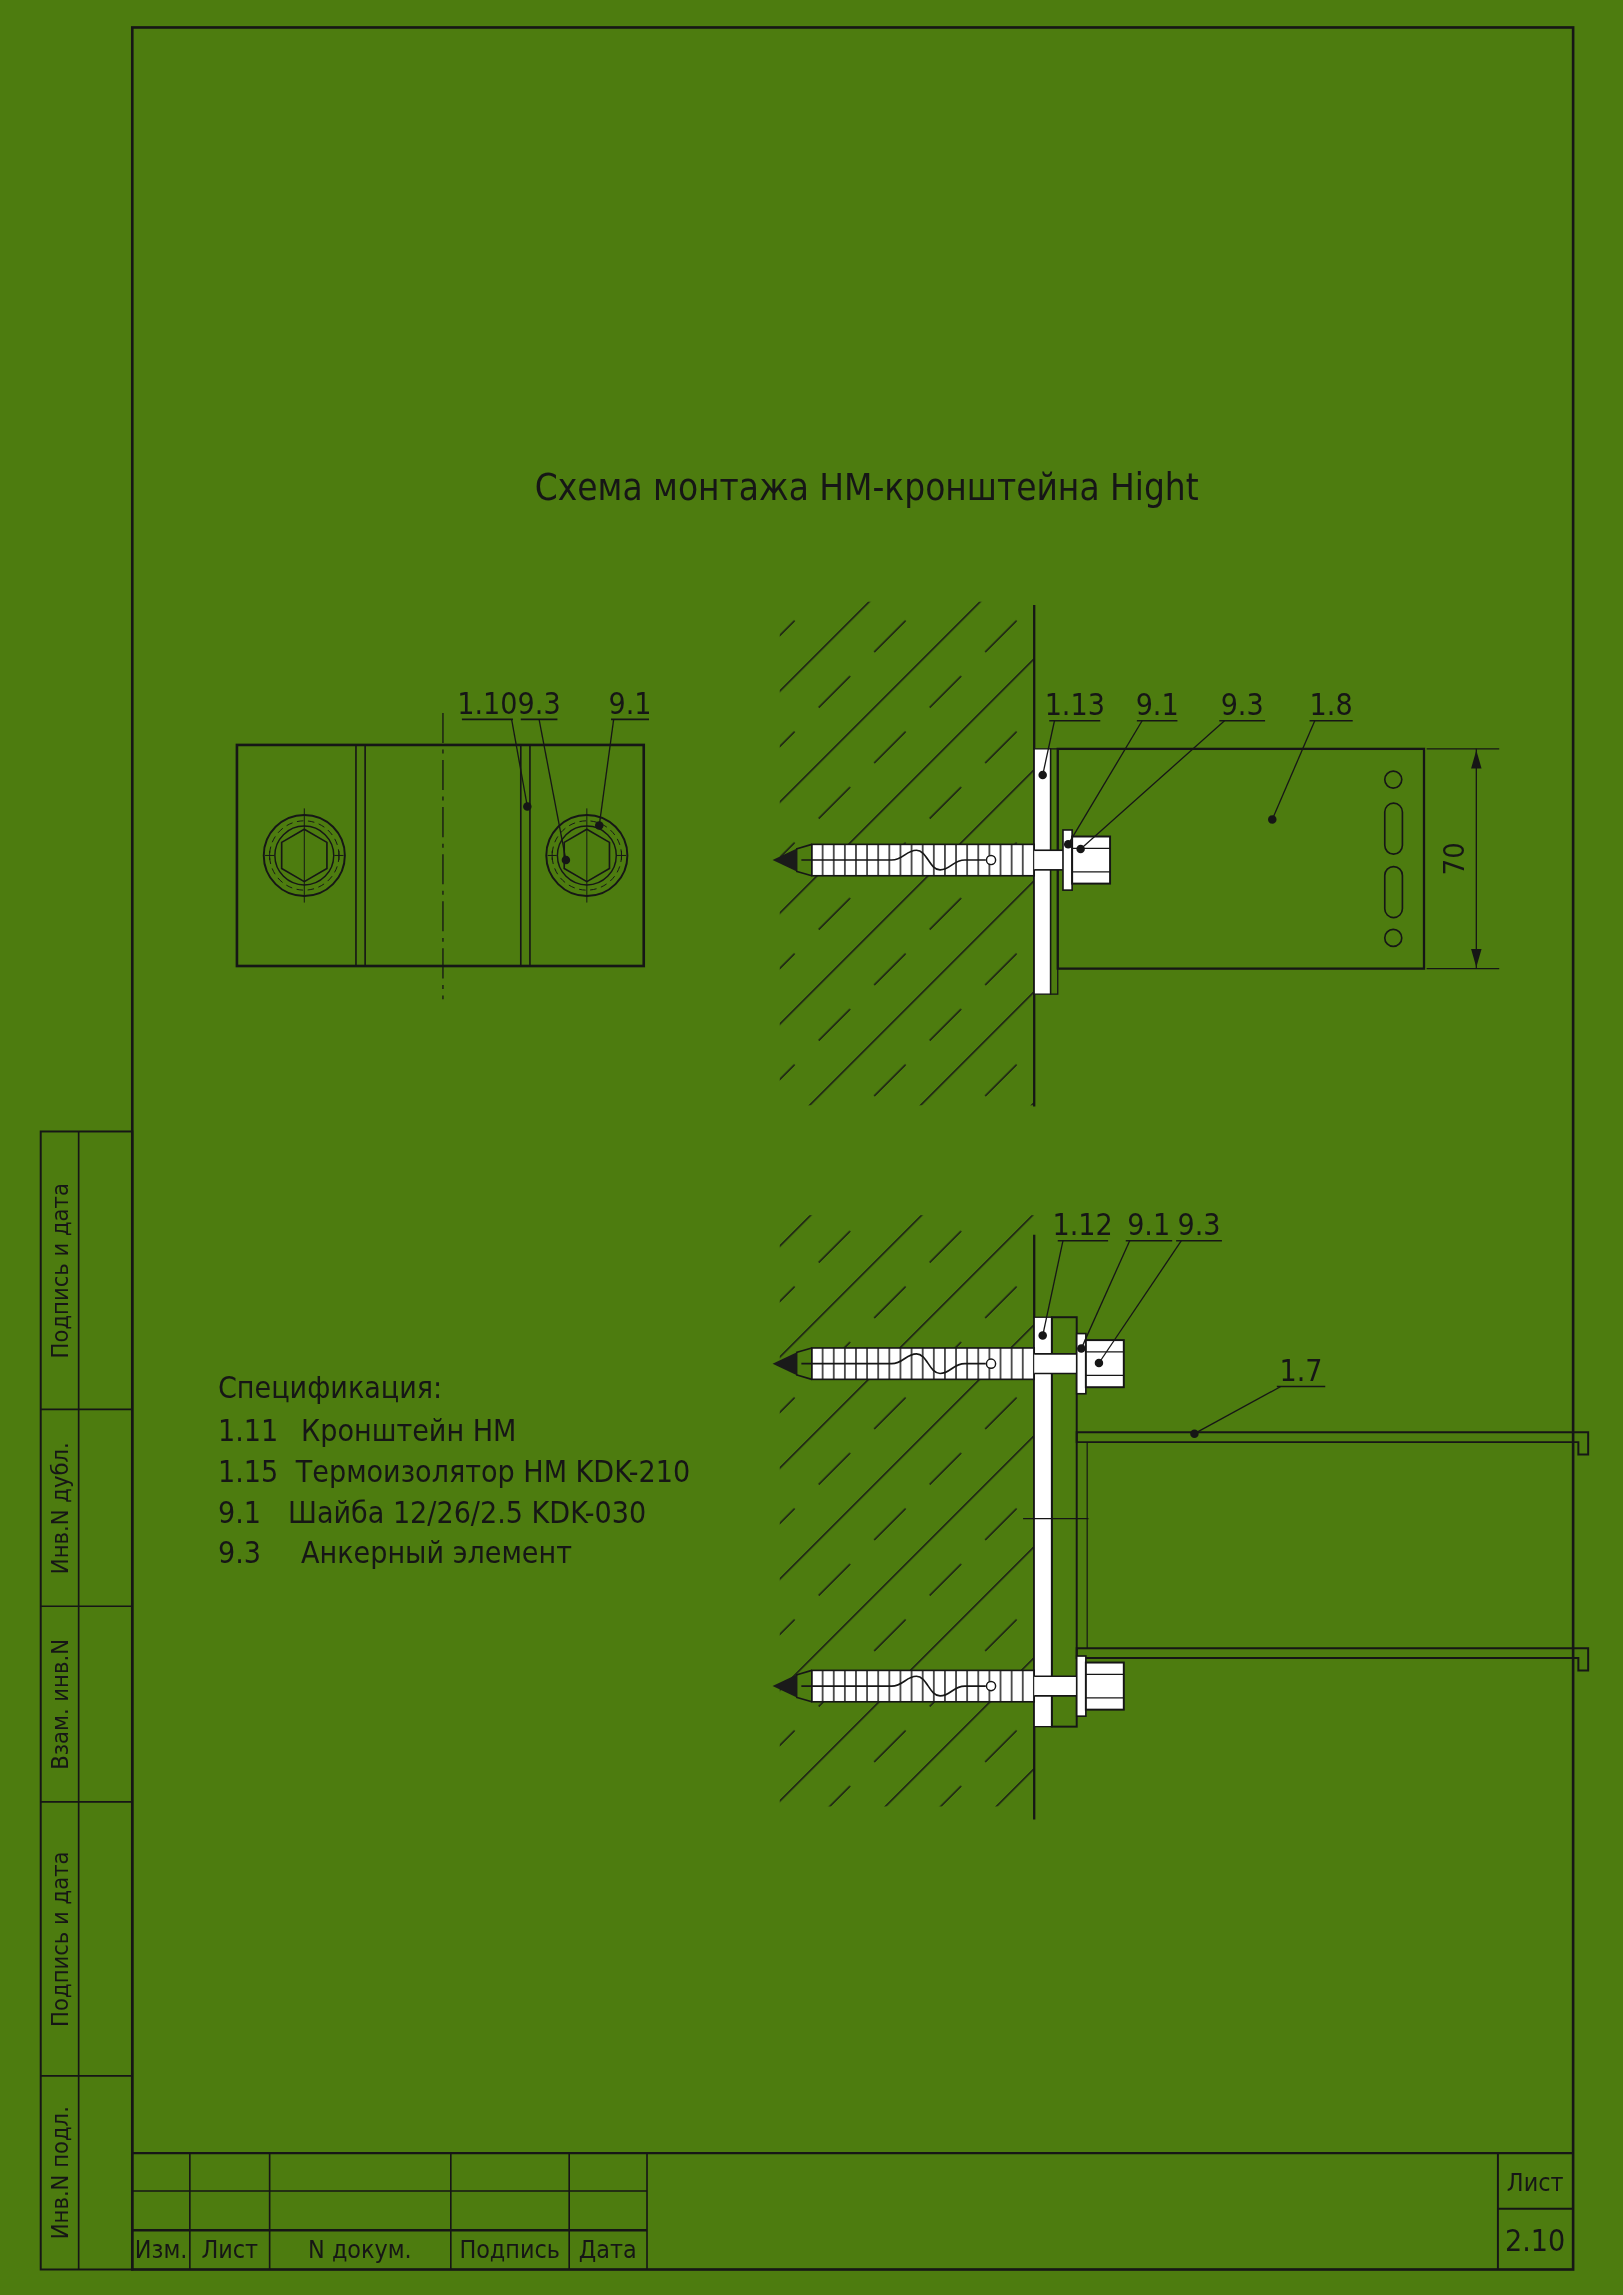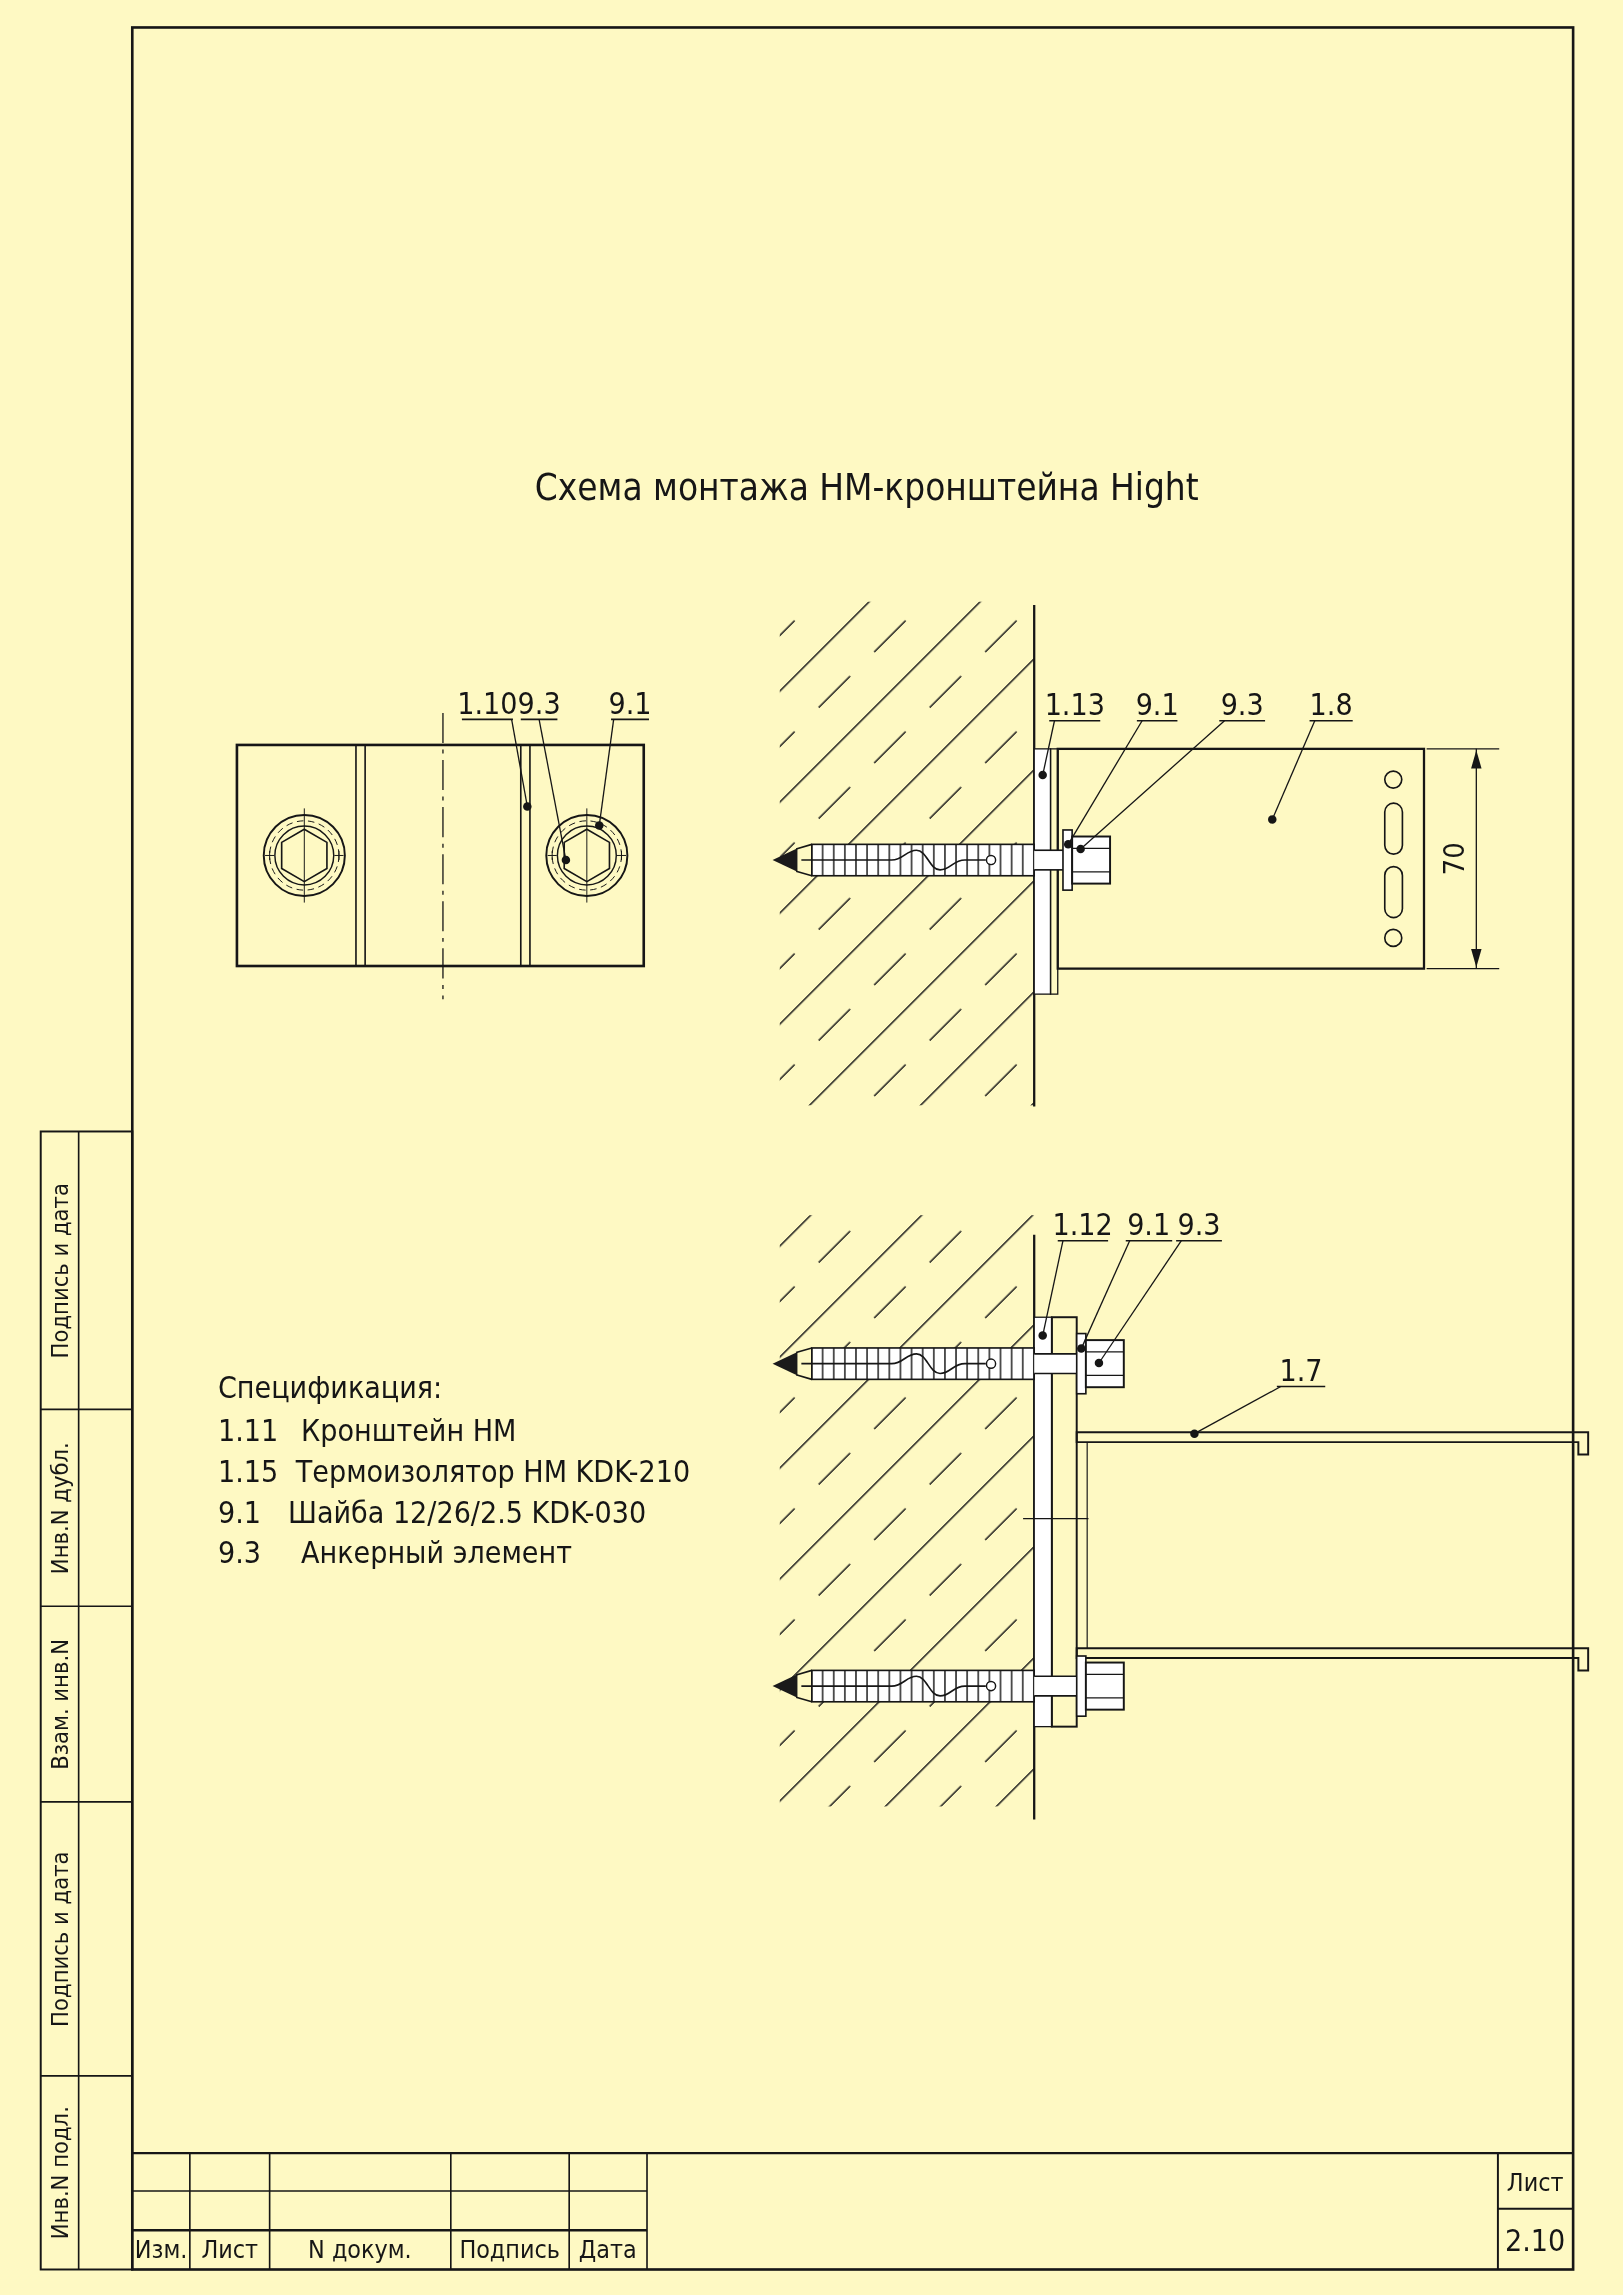--- a/index.html
+++ b/index.html
@@ -1,16 +1,16 @@
 <!DOCTYPE html>
 <html style="font-size:10.5px"><head>
 <meta charset="utf-8">
 <style>
   html,body{margin:0;padding:0;background:#e8e8e8;}
-  .sheet{width:1623px;height:2295px;background:#fef9c3;position:relative;margin:0 auto;}
+  .sheet{width:1623px;height:2295px;background:#4d7c0f;position:relative;margin:0 auto;}
   svg{display:block;}
   text{font-family:"DejaVu Sans","Liberation Sans",sans-serif;fill:#161616;font-stretch:condensed;}
   .t-title{font-size:56px;}
   .t-spec{font-size:46px;}
   .t-callout{font-size:46px;}
   .t-dim{font-size:44px;}
   .t-tb{font-size:38px;}
   .t-side{font-size:36px;}
   .t-sheetnum{font-size:46px;}
   .ln{stroke:#161616;fill:none;}

